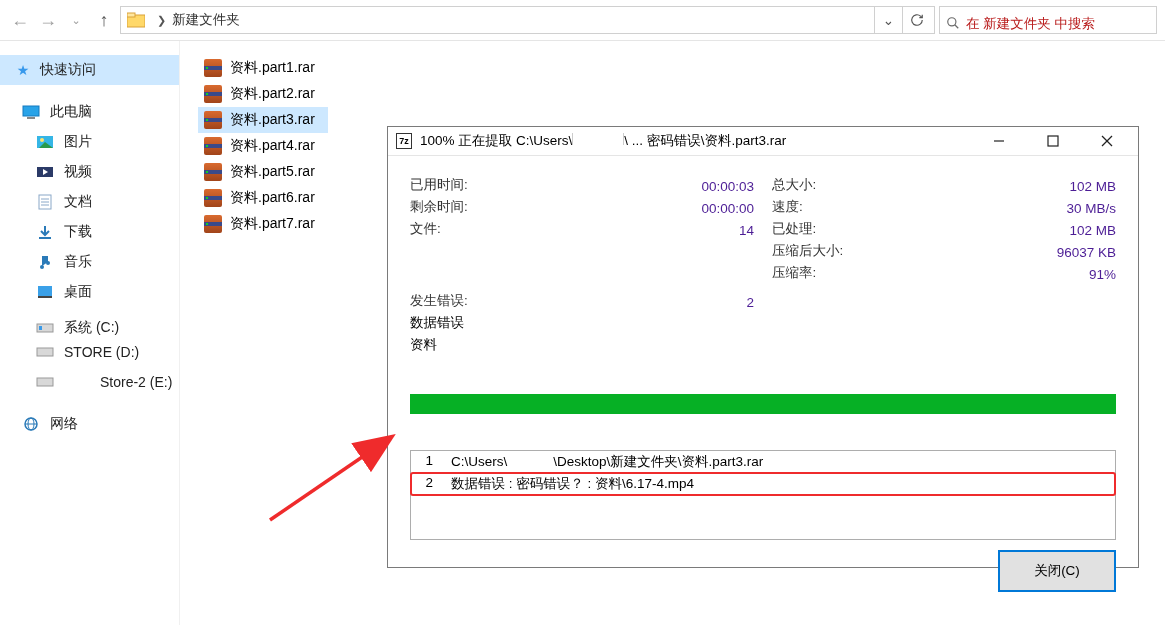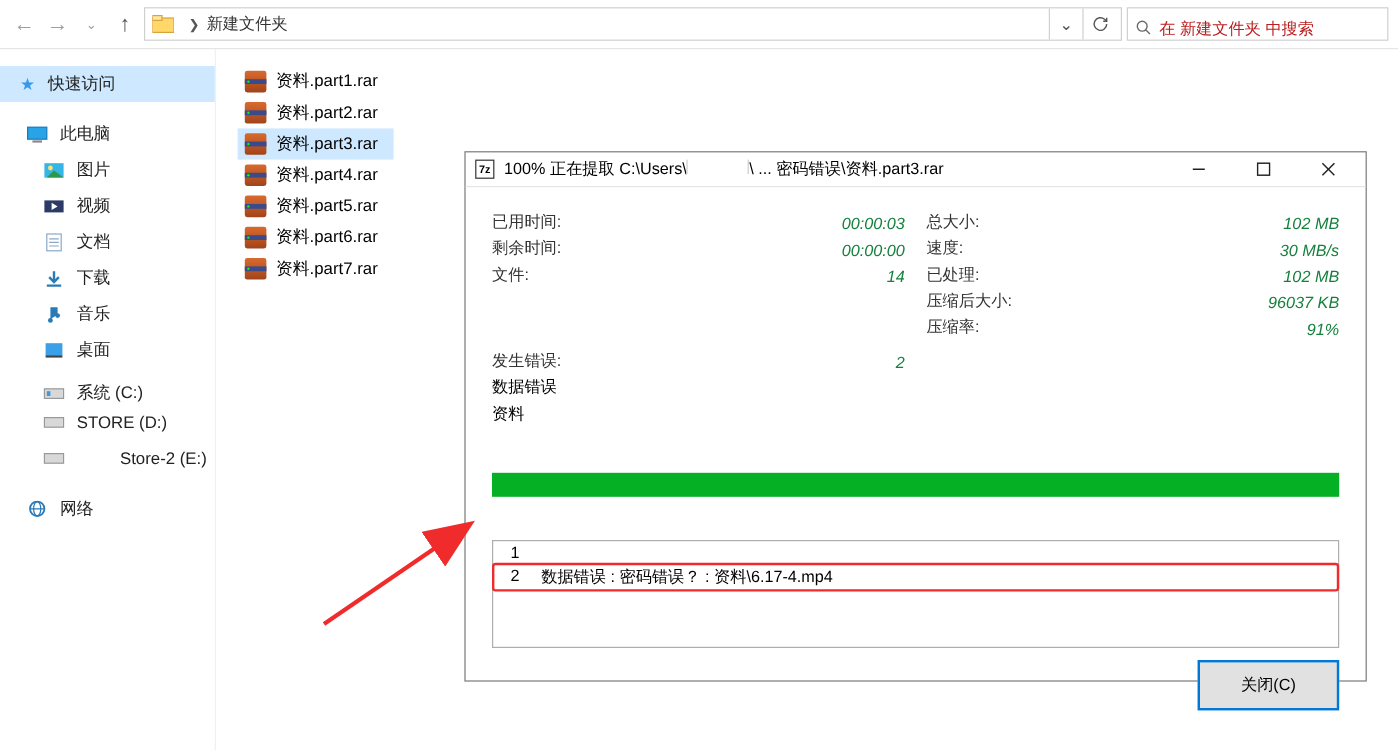--- a/index.html
+++ b/index.html
@@ -37,21 +37,21 @@
 .dlg-title .tico { width: 16px; height: 16px; border: 1px solid #333; font-size: 9px; display: flex; align-items: center; justify-content: center; font-weight: bold; }
 .dlg-title .tt { flex: 1; white-space: nowrap; overflow: hidden; }
 .win-btn { width: 46px; height: 28px; display: flex; align-items: center; justify-content: center; }
 .win-btn svg { stroke: #222; }
 
 .dlg-body { padding: 16px 22px 0 22px; flex: 1; display: flex; flex-direction: column; }
 .stats { display: flex; gap: 18px; margin-bottom: 6px; }
 .scol { flex: 1; }
 .srow { display: flex; justify-content: space-between; height: 22px; align-items: flex-end; }
 .srow .lab { color: #333; }
-.srow .val { color: #15803d; font-style: italic; }
+.srow .val { color: #4c1d95; }
 .freelines { margin-top: 4px; }
 .freelines div { height: 22px; }
 
 .prog { height: 20px; background: #06b025; margin-top: 36px; }
 
 .log { border: 1px solid #adadad; margin-top: 36px; height: 90px; font-size: 13.5px; }
 .log-row { display: flex; padding: 2px 10px; gap: 18px; }
 .log-row .n { width: 12px; text-align: right; }
 .log-row.err { border: 2px solid #ef2b2c; border-radius: 3px; margin: -1px; padding: 1px 9px; }
 
@@ -350,20 +350,21 @@
           <div>数据错误</div>
           <div>资料</div>
         </div>
       </div>
       <div class="scol"></div>
     </div>
     <div class="prog"></div>
     <div class="log" id="log-panel">
         <div class="log-row">
           <span class="n">1</span>
+          <span>C:\Users\<span style="display:inline-block;width:46px"></span>\Desktop\新建文件夹\资料.part3.rar</span>
         </div>
         <div class="log-row err">
           <span class="n">2</span>
           <span>数据错误 : 密码错误？ : 资料\6.17-4.mp4</span>
         </div>
       </div>
   </div>
   <div class="dlg-footer">
     <div class="close-btn">
       <span>关闭(C)</span>

